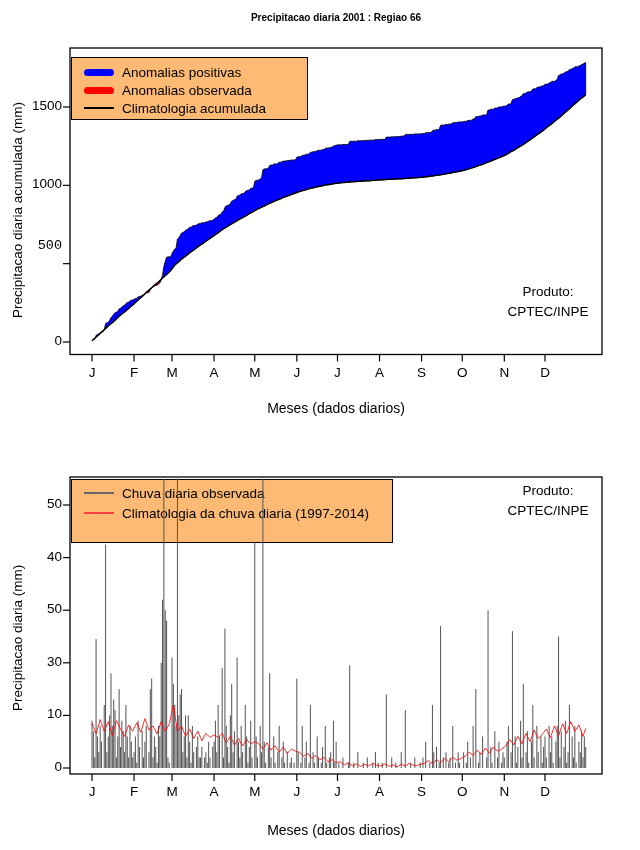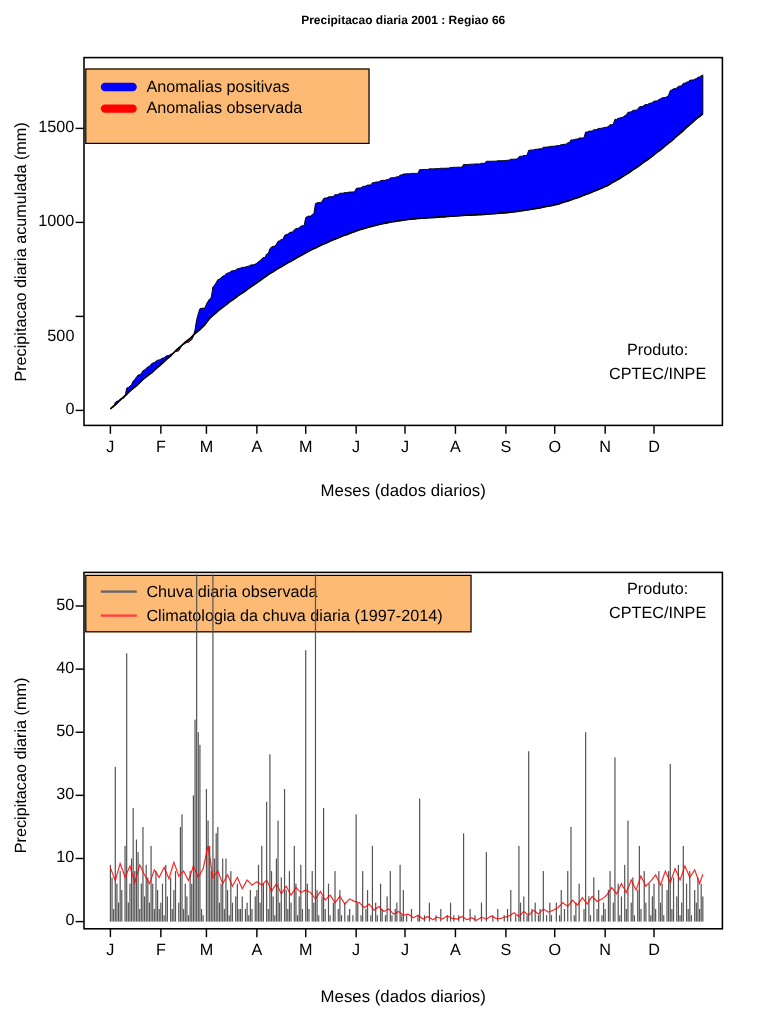--- a/index.html
+++ b/index.html
@@ -29,23 +29,27 @@
 
   <div class="legend-box" style="left:71px;top:57px;width:237px;height:63px;">
     <div class="legend-row" style="top:4px;">
       <span class="legend-swatch thick" style="background:#0000ff;"></span>
       <span class="legend-label">Anomalias positivas</span>
     </div>
     <div class="legend-row" style="top:22px;">
       <span class="legend-swatch thick" style="background:#ff0000;"></span>
       <span class="legend-label">Anomalias observada</span>
     </div>
+    <div class="legend-row" style="top:40px;">
+      <span class="legend-swatch thin" style="background:#000;"></span>
+      <span class="legend-label">Climatologia acumulada</span>
+    </div>
   </div>
 
-  <div class="legend-box" style="left:71px;top:479px;width:322px;height:48px;">
+  <div class="legend-box" style="left:71px;top:479px;width:322px;height:64px;">
     <div class="legend-row" style="top:3px;">
       <span class="legend-swatch thin" style="background:#666;"></span>
       <span class="legend-label">Chuva diaria observada</span>
     </div>
     <div class="legend-row" style="top:23px;">
       <span class="legend-swatch thin" style="background:#ff4040;"></span>
       <span class="legend-label">Climatologia da chuva diaria (1997-2014)</span>
     </div>
   </div>
 
@@ -371,21 +375,21 @@
   </div>
 
   <div class="txt ylab" style="left:10px;top:711px;">Precipitacao diaria (mm)</div>
   <div class="txt xlab" style="top:822px;">Meses (dados diarios)</div>
   <div class="txt produto" style="left:490px;top:481px;">
     <div>Produto:</div>
     <div>CPTEC/INPE</div>
   </div>
 
 <span class="tick-label ytick" style="left: 18px; top: 333px;">0</span>
-    <span class="tick-label ytick" style="left: 18px; top: 272px;">500</span>
+    <span class="tick-label ytick" style="left: 18px; top: 238px; font-family: Liberation Mono, monospace;">500</span>
     <span class="tick-label ytick" style="left: 18px; top: 176.333px;">1000</span>
     <span class="tick-label ytick" style="left: 18px; top: 98px;">1500</span>
     <span class="tick-label mtick" style="left: 79px; top: 364.5px;">J</span>
     <span class="tick-label mtick" style="left: 121.045px; top: 364.5px;">F</span>
     <span class="tick-label mtick" style="left: 159.021px; top: 364.5px;">M</span>
     <span class="tick-label mtick" style="left: 201.066px; top: 364.5px;">A</span>
     <span class="tick-label mtick" style="left: 241.754px; top: 364.5px;">M</span>
     <span class="tick-label mtick" style="left: 283.799px; top: 364.5px;">J</span>
     <span class="tick-label mtick" style="left: 324.488px; top: 364.5px;">J</span>
     <span class="tick-label mtick" style="left: 366.533px; top: 364.5px;">A</span>

